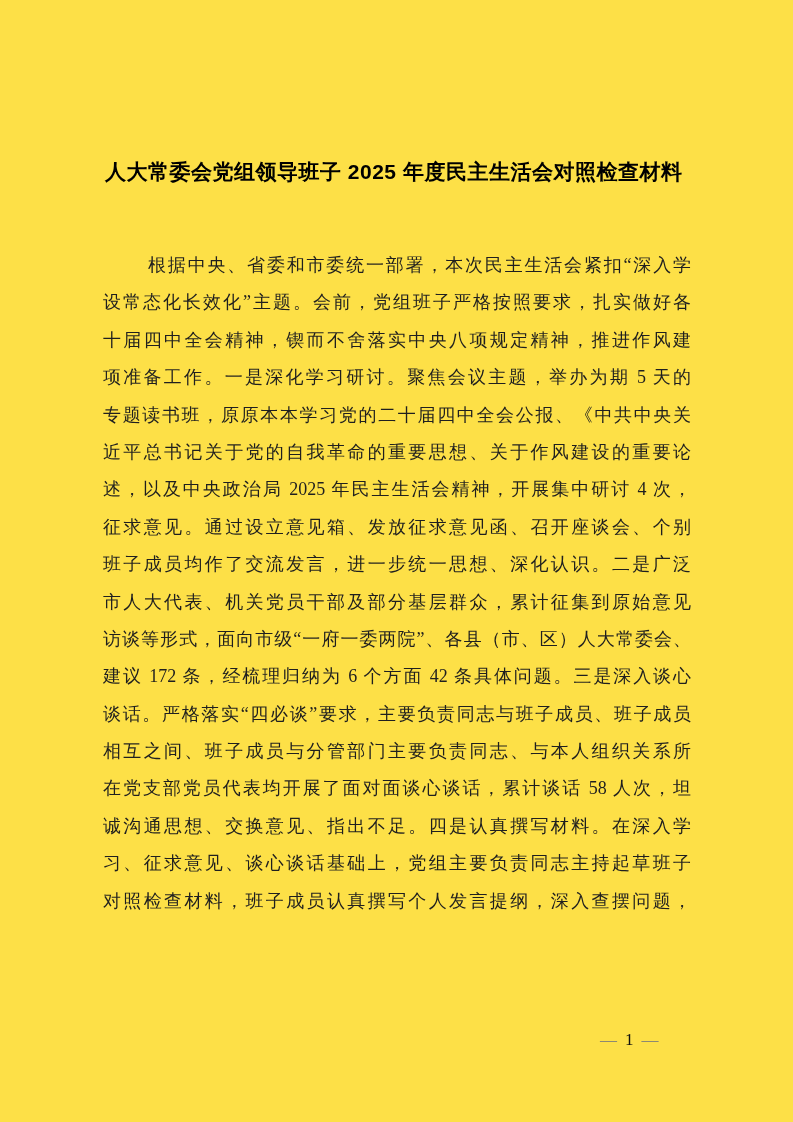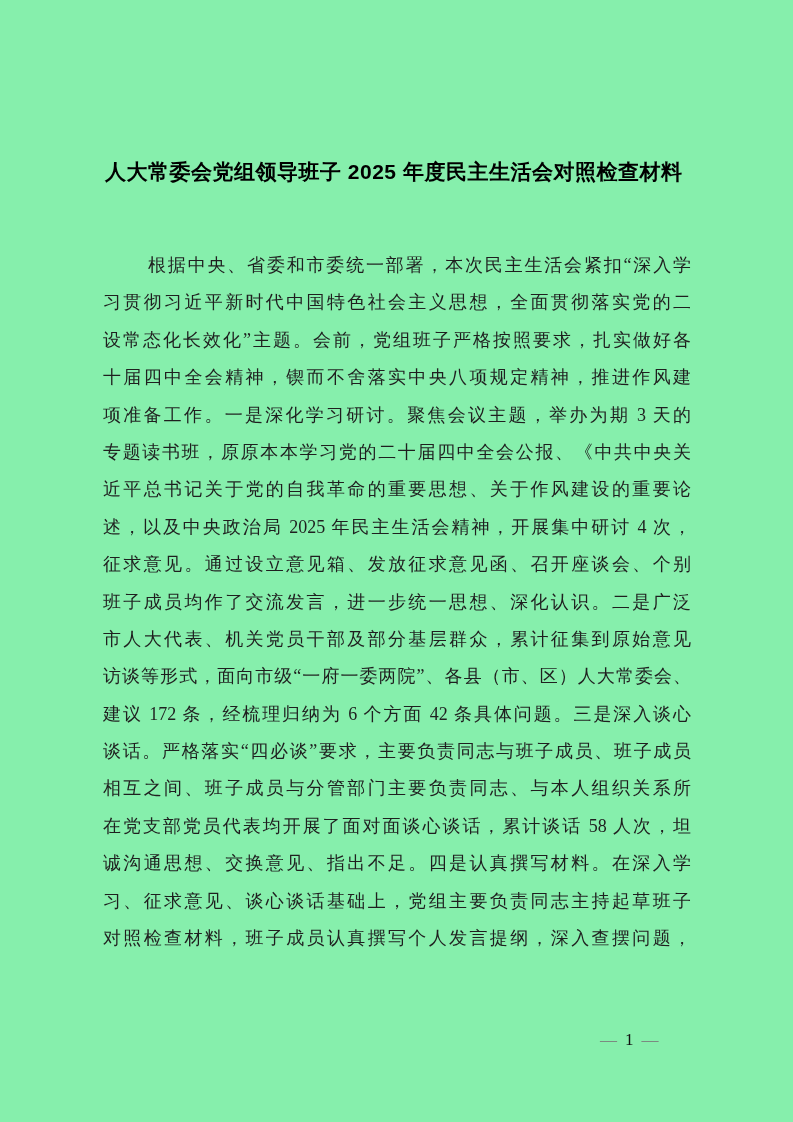--- a/index.html
+++ b/index.html
@@ -5,21 +5,21 @@
   html, body {
     margin: 0;
     padding: 0;
     background: #e9e9e9;
   }
   .page {
     position: relative;
     width: 793px;
     height: 1122px;
     margin: 0 auto;
-    background: #86efac;
+    background: #fde047;
     overflow: hidden;
     font-family: "Liberation Serif", "DejaVu Serif", serif;
   }
   .doc-title {
     position: absolute;
     left: 105px;
     top: 157px;
     width: 588px;
     font-family: "Liberation Sans", "DejaVu Sans", sans-serif;
     font-weight: 700;
@@ -67,24 +67,23 @@
 </style>
 </head>
 <body>
 
 <div class="page">
 
   <div class="doc-title">人大常委会党组领导班子 2025 年度民主生活会对照检查材料</div>
 
   <div class="body-block">
     <div class="body-line first-line">根据中央、省委和市委统一部署，本次民主生活会紧扣“深入学</div>
-    <div class="body-line">习贯彻习近平新时代中国特色社会主义思想，全面贯彻落实党的二</div>
     <div class="body-line">设常态化长效化”主题。会前，党组班子严格按照要求，扎实做好各</div>
     <div class="body-line">十届四中全会精神，锲而不舍落实中央八项规定精神，推进作风建</div>
-    <div class="body-line">项准备工作。一是深化学习研讨。聚焦会议主题，举办为期 3 天的</div>
+    <div class="body-line">项准备工作。一是深化学习研讨。聚焦会议主题，举办为期 5 天的</div>
     <div class="body-line">专题读书班，原原本本学习党的二十届四中全会公报、《中共中央关</div>
     <div class="body-line">近平总书记关于党的自我革命的重要思想、关于作风建设的重要论</div>
     <div class="body-line">述，以及中央政治局 2025 年民主生活会精神，开展集中研讨 4 次，</div>
     <div class="body-line">征求意见。通过设立意见箱、发放征求意见函、召开座谈会、个别</div>
     <div class="body-line">班子成员均作了交流发言，进一步统一思想、深化认识。二是广泛</div>
     <div class="body-line">市人大代表、机关党员干部及部分基层群众，累计征集到原始意见</div>
     <div class="body-line">访谈等形式，面向市级“一府一委两院”、各县（市、区）人大常委会、</div>
     <div class="body-line">建议 172 条，经梳理归纳为 6 个方面 42 条具体问题。三是深入谈心</div>
     <div class="body-line">谈话。严格落实“四必谈”要求，主要负责同志与班子成员、班子成员</div>
     <div class="body-line">相互之间、班子成员与分管部门主要负责同志、与本人组织关系所</div>

